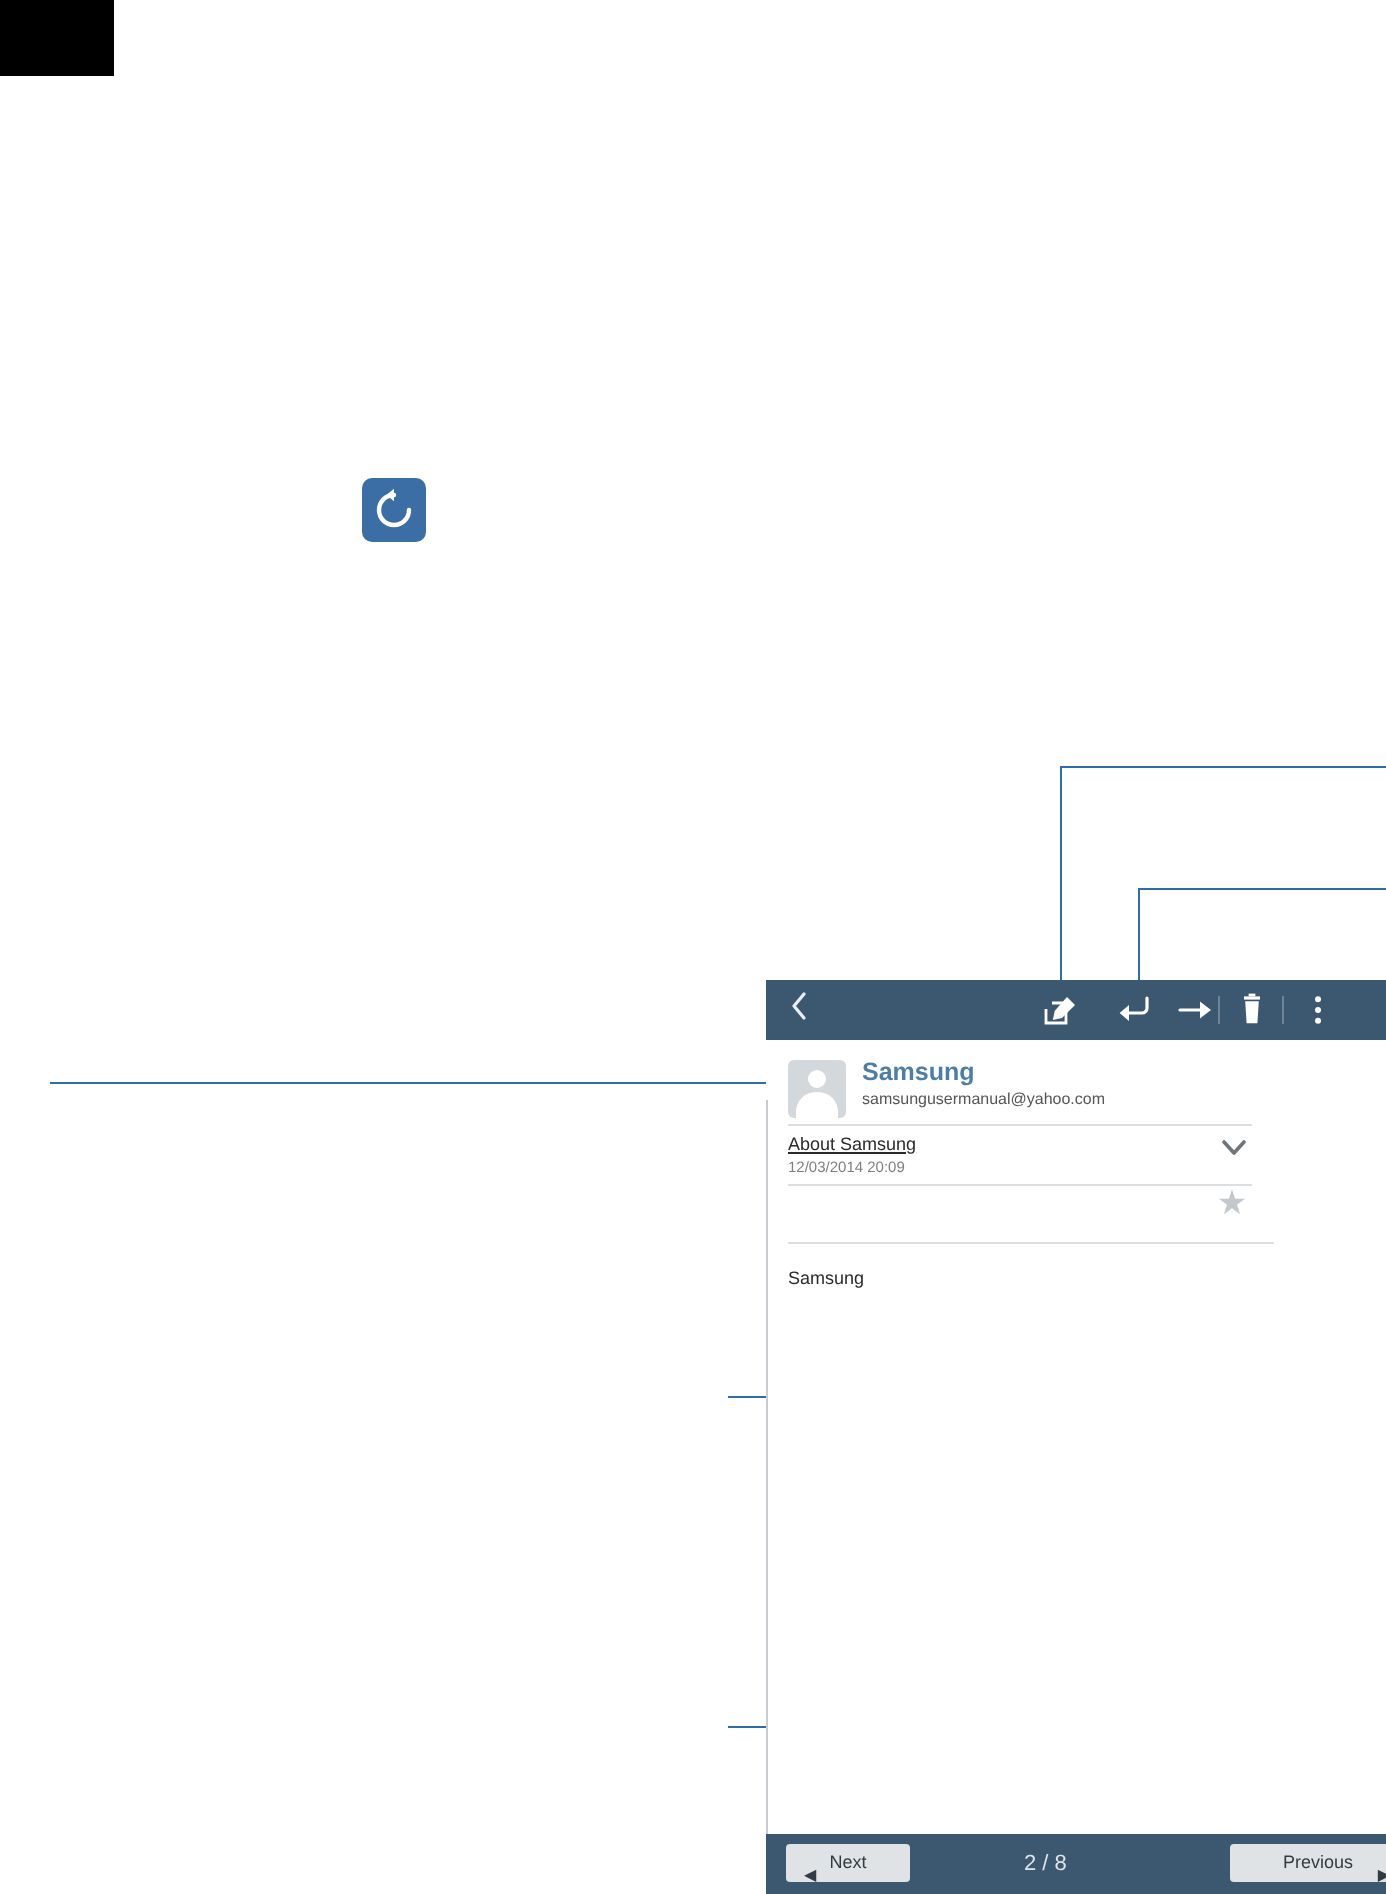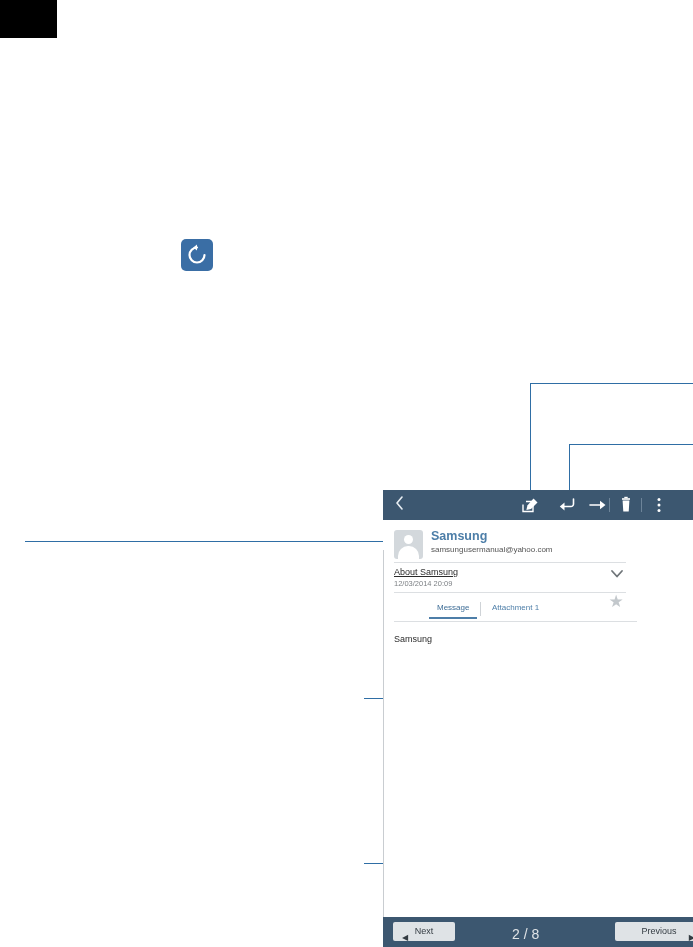--- a/index.html
+++ b/index.html
@@ -229,21 +229,21 @@
     color: #333b42;
     line-height: 19px;
     text-align: center;
   }
   .btn-next { left: 10px; width: 62px; }
   .btn-prev { left: 232px; width: 88px; }
   .footer-count {
     position: absolute;
     left: 129px;
     top: 9px;
-    font-size: 14px;
+    font-size: 11px;
     color: #dfe3e6;
   }
   .btn-arrow-l {
     position: absolute;
     left: 9px;
     top: 6px;
     font-size: 8px;
     color: #333b42;
   }
   .btn-arrow-r {
@@ -372,25 +372,20 @@
     <div class="chevron-btn">
       <svg width="18" height="14" viewBox="0 0 18 14">
           <polyline points="4,4 9,9.5 14,4" stroke="#6f7579" stroke-width="1.8" fill="none" stroke-linecap="round" stroke-linejoin="round"></polyline>
         </svg>
     </div>
 
     <div class="star-btn">★</div>
 
     <div class="divider" style="left:11px; top:72px; width:232px;"></div>
 
-    <div class="tabs">
-      <div class="tab-divider"></div>
-      <div class="tab tab-message">Message</div>
-      <div class="tab tab-attach">Attachment 1</div>
-    </div>
 
     <div class="divider" style="left:11px; top:101px; width:243px;"></div>
 
     <div class="msg-text">Samsung</div>
   </div>
 
   <div class="phone-footer">
     <div class="footer-btn btn-next">
       <span class="btn-arrow-l">◀</span>
       <span>Next</span>

